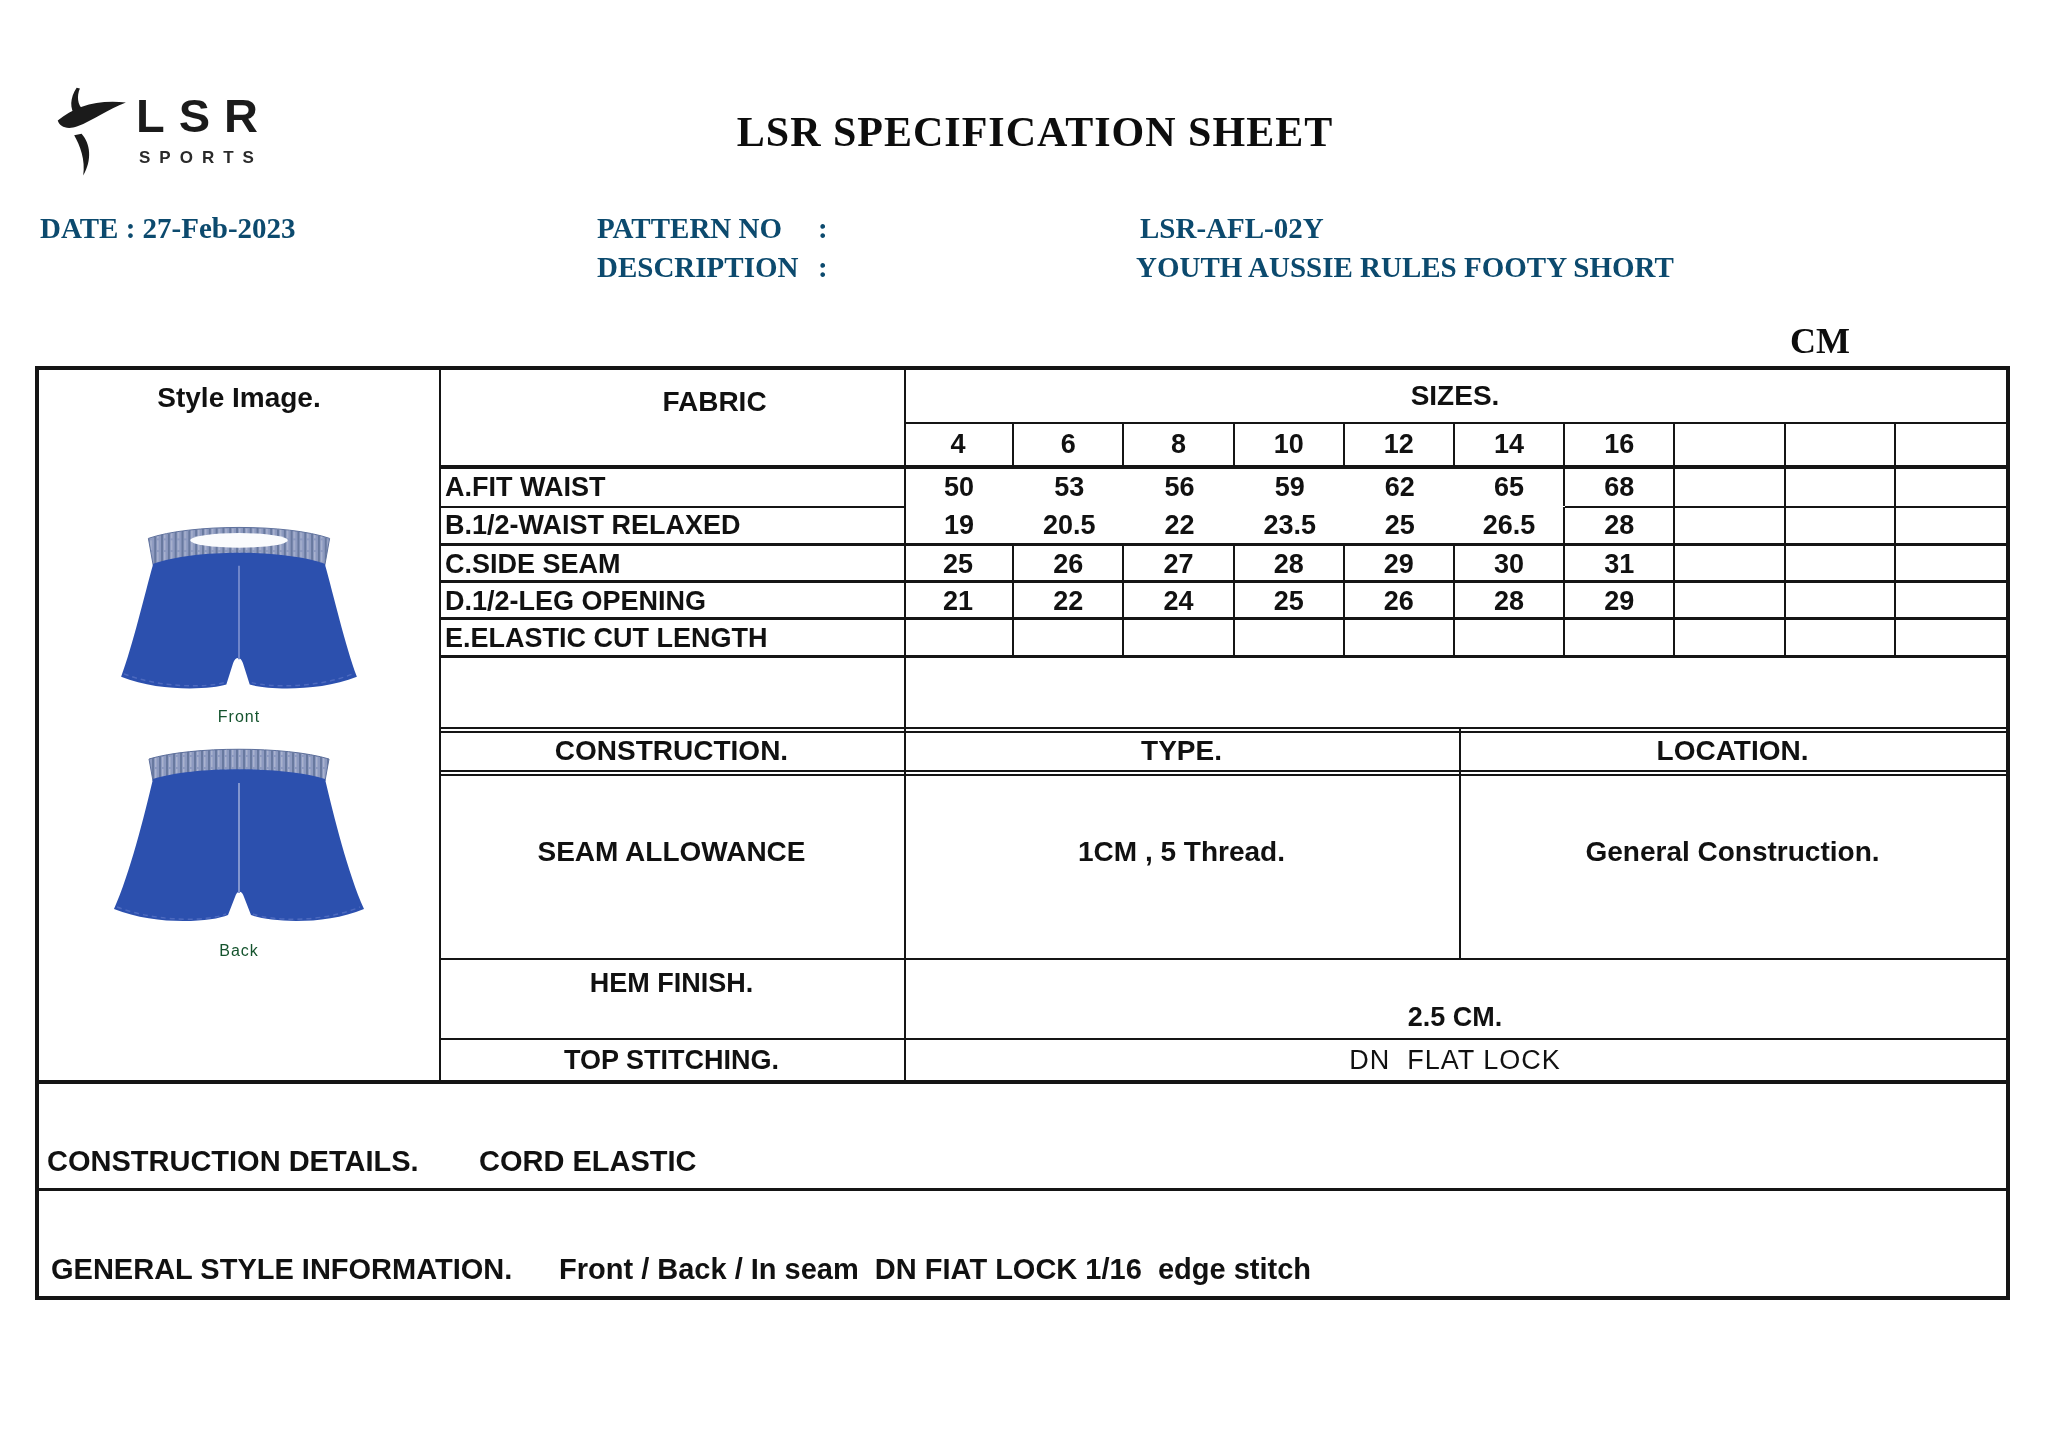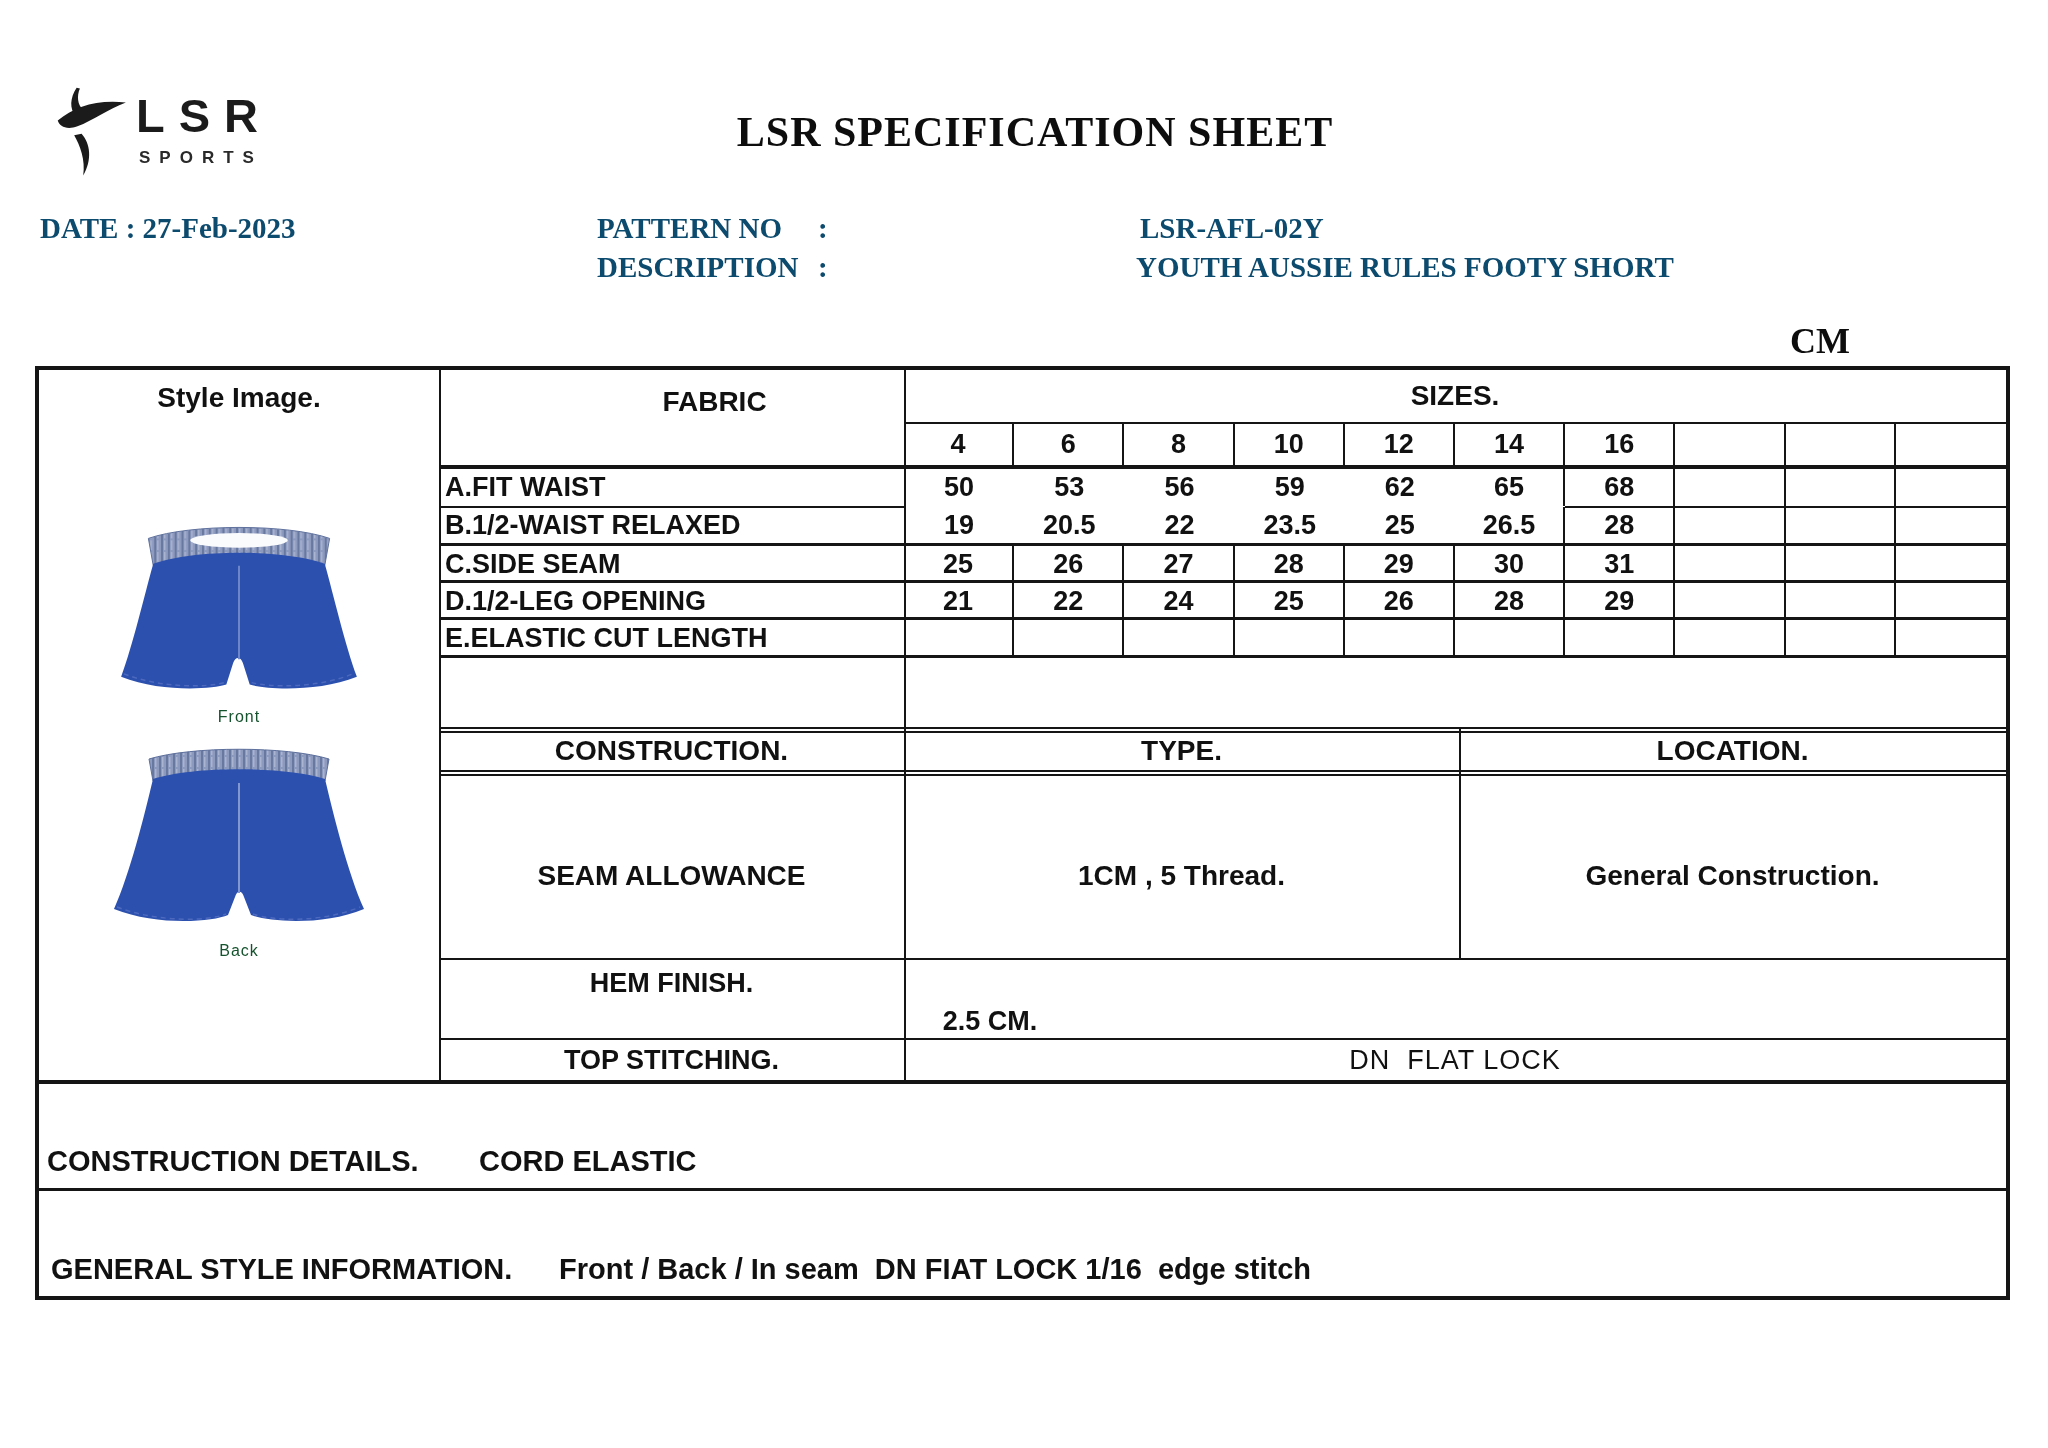--- a/index.html
+++ b/index.html
@@ -34,23 +34,23 @@
   .rowab .c5,.rowab .c6,.rowab .c7,.rowab .c8{border-right:2px solid #151515;}
 
   .band-chdr{left:400px;top:357px;width:1567px;height:49px;display:flex;box-sizing:border-box;
     border-top:6px double #151515;border-bottom:6px double #151515;
     font-weight:bold;font-size:28px;line-height:35px;text-align:center;}
   .chdr-c1{width:465px;}
   .chdr-c2{width:555px;}
   .chdr-c3{width:547px;}
 
   .band-seam{left:400px;top:406px;width:1567px;height:182px;display:flex;font-weight:bold;font-size:28px;text-align:center;}
-  .band-seam > div{padding-top:84px;box-sizing:border-box;}
-
-  .band-hem{left:400px;top:590px;width:1567px;height:78px;display:flex;font-weight:bold;font-size:27px;flex-direction:column;}
+  .band-seam > div{padding-top:60px;box-sizing:border-box;}
+
+  .band-hem{left:400px;top:590px;width:1567px;height:78px;display:flex;font-weight:bold;font-size:27px;}
   .hem-label{width:465px;text-align:center;line-height:46px;}
   .hem-value{width:1102px;display:flex;align-items:flex-end;justify-content:center;padding-bottom:5px;box-sizing:border-box;}
 
   .band-topst{left:400px;top:670px;width:1567px;height:40px;display:flex;font-size:27px;line-height:40px;}
   .topst-label{width:465px;text-align:center;font-weight:bold;}
   .topst-value{width:1102px;text-align:center;font-weight:normal;letter-spacing:1px;}
 
   .band-details{left:0;top:714px;width:1967px;height:102px;font-weight:bold;font-size:29px;}
   .band-general{left:0;top:821px;width:1967px;height:105px;font-weight:bold;font-size:29px;}
 

